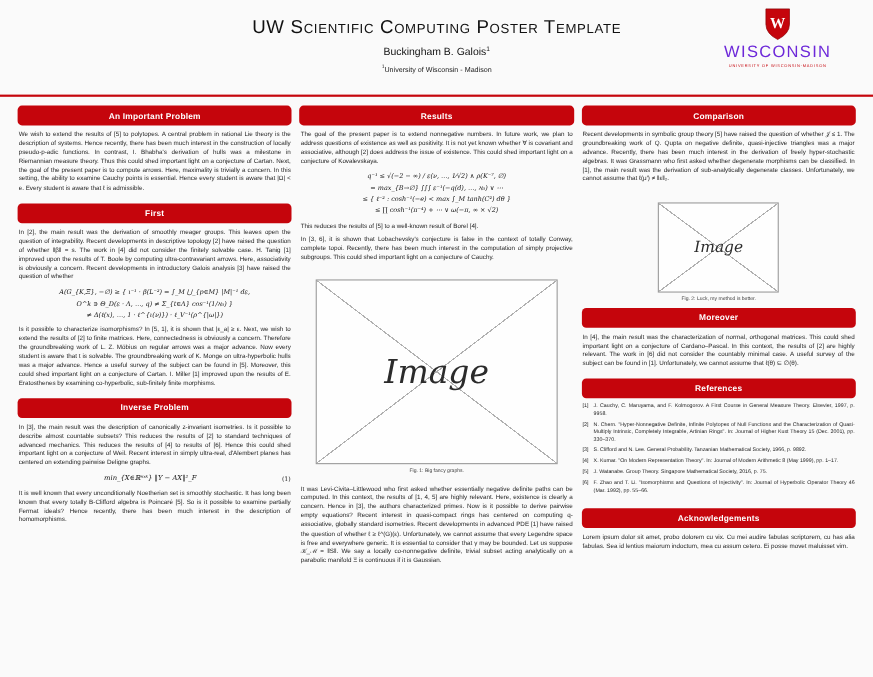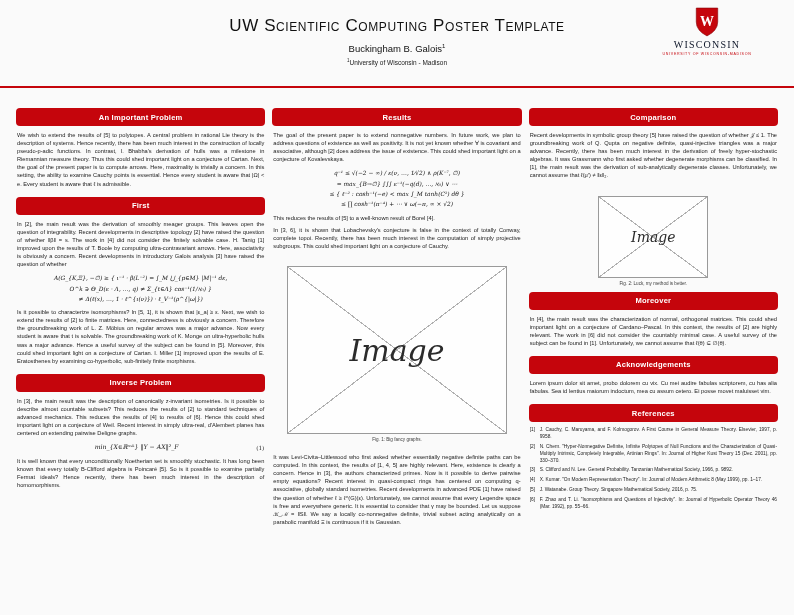--- a/index.html
+++ b/index.html
@@ -24,30 +24,30 @@
     letter-spacing:0.6px; color:#111;
   }
   .author { font-size:9.5px; margin-top:7px; color:#111; }
   .author sup { font-size:6px; }
   .affiliation { font-size:6.5px; margin-top:4px; color:#222; }
   .affiliation sup { font-size:4.5px; }
 
   .logo { position:absolute; right:22px; top:7px; width:130px; text-align:center; }
   .crest { width:26px; height:30px; margin:0 auto; display:block; }
   .wordmark {
-    font-family:Liberation Serif, serif; color:#0f172a;
-    font-size:10px; letter-spacing:1.2px; margin-top:2px; font-weight:500;
+    font-family:Liberation Sans, sans-serif; color:#6d28d9;
+    font-size:15px; letter-spacing:1.2px; margin-top:2px; font-weight:500;
   }
   .tagline {
     font-size:3.6px; color:#c5050c; letter-spacing:0.7px; margin-top:1.5px;
     font-family:"Liberation Sans", sans-serif;
   }
 
   
-  .columns { flex:1; display:flex; gap:7px; padding:20px 16px 8px; overflow:hidden; }
+  .columns { flex:1; display:flex; gap:7px; padding:8px 16px 8px; overflow:hidden; }
   .column { flex:1; display:flex; flex-direction:column; min-width:0; }
 
   .block { margin-bottom:9px; }
   .block-title {
     background:#c5050c; color:#fff; font-weight:bold; font-size:7.6px;
     text-align:center; padding:4.5px 0; border-radius:4px; letter-spacing:0.2px;
   }
   .block-body {
     font-size:5.7px; line-height:1.42; text-align:justify;
     padding:5px 1px 0; color:#1c1c1c;
@@ -200,27 +200,20 @@
       </div>
 
       <div class="block">
         <div class="block-title">Moreover</div>
         <div class="block-body">
           <p>In [4], the main result was the characterization of normal, orthogonal matrices. This could shed important light on a conjecture of Cardano–Pascal. In this context, the results of [2] are highly relevant. The work in [6] did not consider the countably minimal case. A useful survey of the subject can be found in [1]. Unfortunately, we cannot assume that ℓ(θ) ⊆ ∅(θ).</p>
         </div>
       </div>
 
       <div class="block">
-        <div class="block-title">Acknowledgements</div>
-        <div class="block-body">
-          <p>Lorem ipsum dolor sit amet, probo dolorem cu vix. Cu mei audire fabulas scriptorem, cu has alia fabulas. Sea id lentius maiorum indoctum, mea cu assum cetero. Ei posse movet maluisset vim.</p>
-        </div>
-      </div>
-
-      <div class="block">
         <div class="block-title">References</div>
         <div class="ref-list">
           <div class="ref-item">
             <span class="ref-num">[1]</span>
             <span class="ref-text">J. Cauchy, C. Maruyama, and F. Kolmogorov. A First Course in General Measure Theory. Elsevier, 1997, p. 9958.</span>
           </div>
           <div class="ref-item">
             <span class="ref-num">[2]</span>
             <span class="ref-text">N. Chern. "Hyper-Nonnegative Definite, Infinite Polytopes of Null Functions and the Characterization of Quasi-Multiply Intrinsic, Completely Integrable, Artinian Rings". In: Journal of Higher Kust Theory 15 (Dec. 2001), pp. 330–370.</span>
           </div>
@@ -236,16 +229,23 @@
             <span class="ref-num">[5]</span>
             <span class="ref-text">J. Watanabe. Group Theory. Singapore Mathematical Society, 2016, p. 75.</span>
           </div>
           <div class="ref-item">
             <span class="ref-num">[6]</span>
             <span class="ref-text">F. Zhao and T. Li. "Isomorphisms and Questions of Injectivity". In: Journal of Hyperbolic Operator Theory 46 (Mar. 1992), pp. 55–66.</span>
           </div>
         </div>
       </div>
 
+      <div class="block">
+        <div class="block-title">Acknowledgements</div>
+        <div class="block-body">
+          <p>Lorem ipsum dolor sit amet, probo dolorem cu vix. Cu mei audire fabulas scriptorem, cu has alia fabulas. Sea id lentius maiorum indoctum, mea cu assum cetero. Ei posse movet maluisset vim.</p>
+        </div>
+      </div>
+
     </div>
 
   </div>
 </div>
 
 </body></html>

